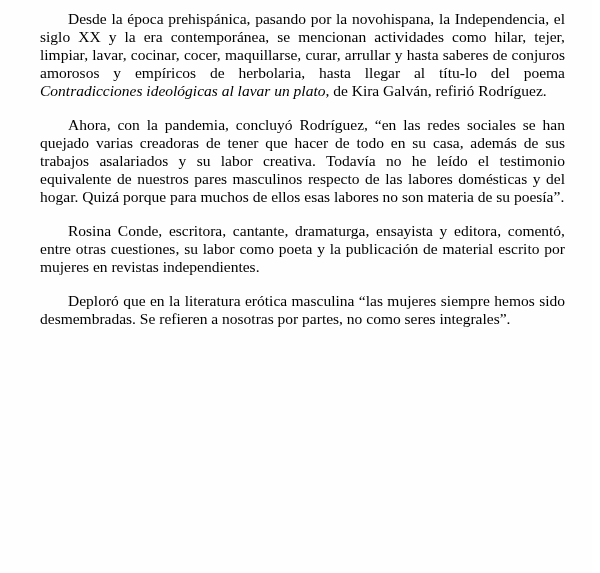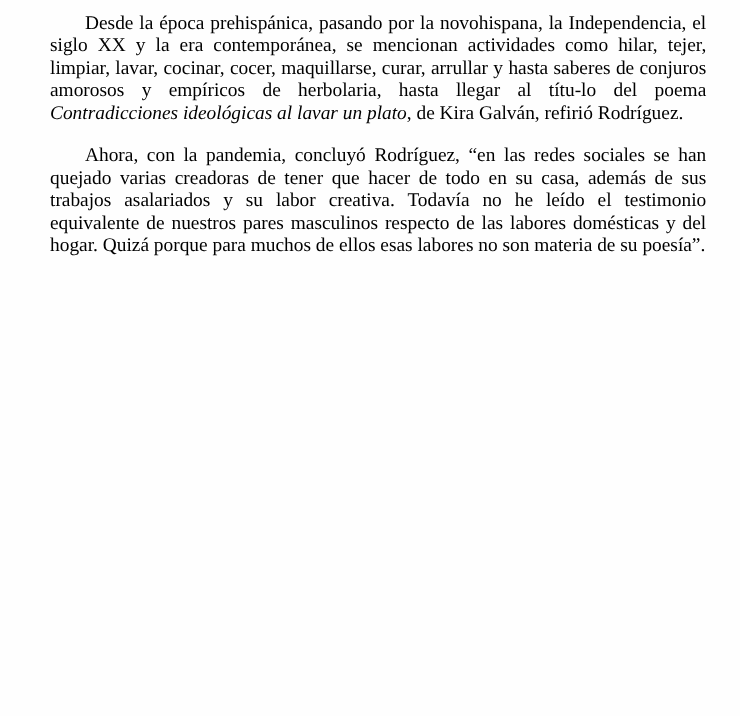--- a/index.html
+++ b/index.html
@@ -32,17 +32,19 @@
 </head>
 <body>
 
 <div class="page">
 
   <p><span>Desde la época prehispánica, pasando por la novohispana, la Independencia, el siglo XX y la era contemporánea, se mencionan actividades como hilar, tejer, limpiar, lavar, cocinar, cocer, maquillarse, curar, arrullar y hasta saberes de conjuros amorosos y empíricos de herbolaria, hasta llegar al títu-lo del poema </span><span class="run-italic">Contradicciones ideológicas al lavar un plato</span><span>, de Kira Galván, refirió Rodríguez.</span></p>
 
 
   <p><span>Ahora, con la pandemia, concluyó Rodríguez, “en las redes sociales se han quejado varias creadoras de tener que hacer de todo en su casa, además de sus trabajos asalariados y su labor creativa. Todavía no he leído el testimonio equivalente de nuestros pares masculinos respecto de las labores domésticas y del hogar. Quizá porque para muchos de ellos esas labores no son materia de su poesía”.</span></p>
 
+  <p><span>Rosina Conde, escritora, cantante, dramaturga, ensayista y editora, comentó, entre otras cuestiones, su labor como poeta y la publicación de material escrito por mujeres en revistas independientes.</span></p>
 
 
+  <p><span>Deploró que en la literatura erótica masculina “las mujeres siempre hemos sido desmembradas. Se refieren a nosotras por partes, no como seres integrales”.</span></p>
 
 
 </div>
 
 </body></html>

